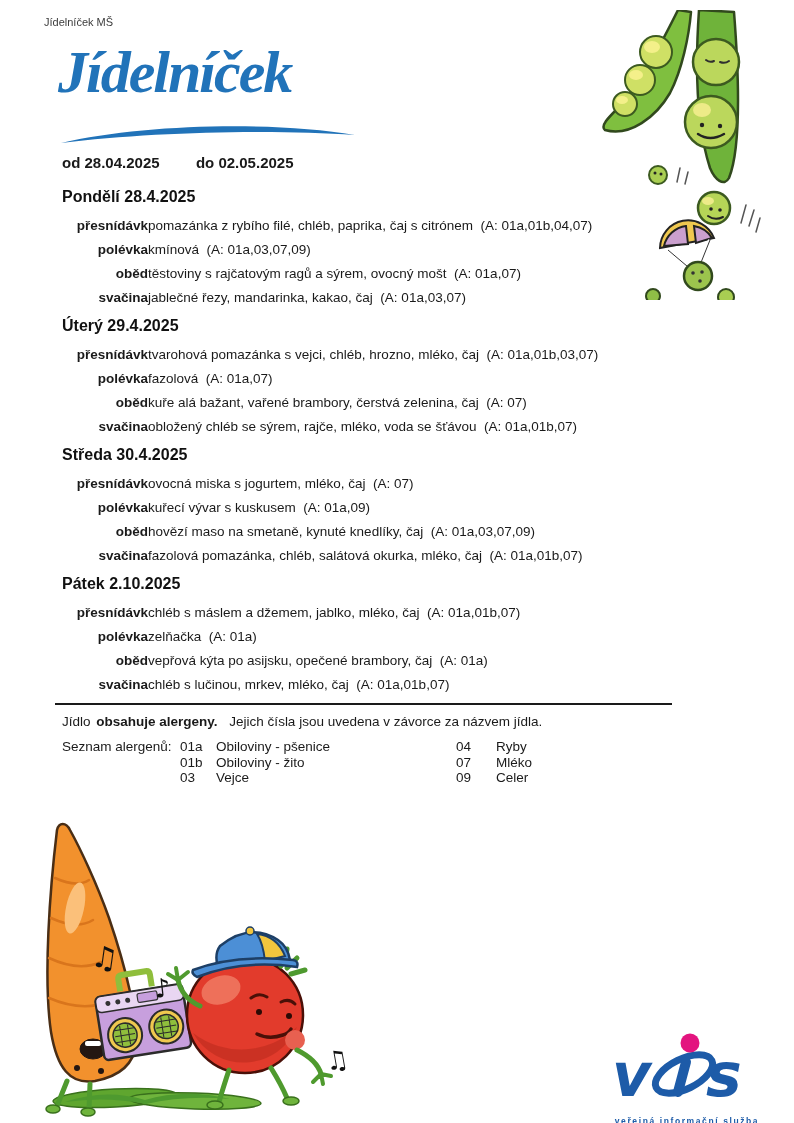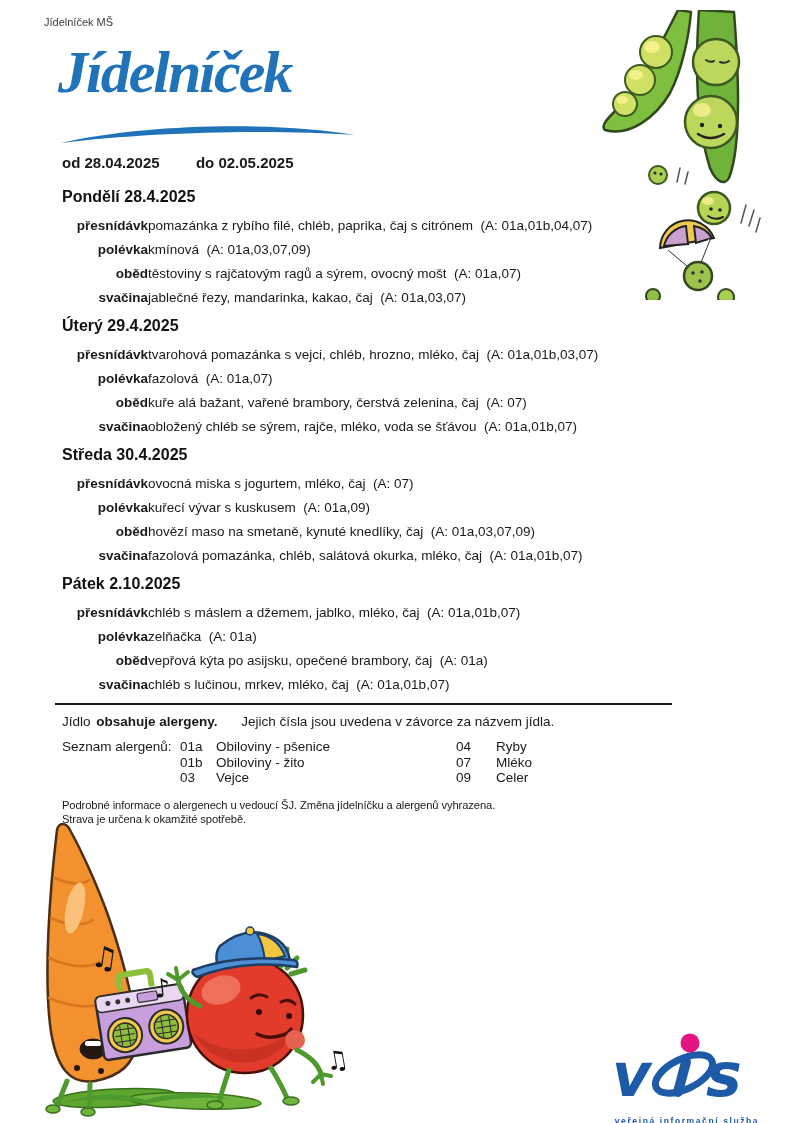--- a/index.html
+++ b/index.html
@@ -21,21 +21,21 @@
   .day h2{font-size:16px;line-height:20px;margin:6px 0 7px;font-weight:bold;color:#111;}
   .day:first-child h2{margin-top:2px;}
   .row{display:flex;line-height:24px;font-size:13.5px;}
   .row .lbl{width:86px;flex:0 0 86px;font-weight:bold;text-align:right;}
   .row .txt{white-space:pre-wrap;}
   
   .allergens{position:absolute;left:62px;top:703px;width:618px;font-size:13.5px;}
   .allergens .divider{border:none;border-top:2px solid #1a1a1a;width:617px;margin:0 0 9px -7px;}
   .allerg-intro{margin-bottom:10px;}
   .allerg-intro b{margin:0 2px;}
-  .allerg-intro .suffix{margin-left:18px;}
+  .allerg-intro .suffix{margin-left:6px;}
   .allerg-grid{display:grid;grid-template-columns:118px 36px 240px 40px auto;line-height:15.5px;}
   .allerg-grid .cell{font-size:13.5px;}
   .notes{margin-top:12px;font-size:11.2px;line-height:14px;letter-spacing:-0.1px;}
   
   .pea-illustration{position:absolute;left:598px;top:10px;}
   .veg-illustration{position:absolute;left:35px;top:818px;}
   
   .vis-logo{position:absolute;left:602px;top:1030px;width:170px;text-align:center;}
   .vis-tagline{font-size:8.5px;font-weight:bold;letter-spacing:1.6px;color:#1D5BA8;margin-top:2px;}
 </style>
@@ -159,24 +159,20 @@
       <div class="cell">01b</div>
       <div class="cell">Obiloviny - žito</div>
       <div class="cell">07</div>
       <div class="cell">Mléko</div>
 
       <div class="cell"></div>
       <div class="cell">03</div>
       <div class="cell">Vejce</div>
       <div class="cell">09</div>
       <div class="cell">Celer</div>
-    </div>
-    <div class="notes">
-      <div>Podrobné informace o alergenech u vedoucí ŠJ. Změna jídelníčku a alergenů vyhrazena.</div>
-      <div>Strava je určena k okamžité spotřebě.</div>
     </div>
   </div>
 
   <svg class="pea-illustration" width="190" height="290" viewBox="0 0 190 290">
 
     <path d="M80 0 C66 28 46 68 20 98 C10 108 2 116 7 120 C32 127 58 107 72 83 C84 60 91 26 93 2 Z" fill="#7FBF3F" stroke="#31491d" stroke-width="2.5" stroke-linejoin="round"></path>
     <circle cx="58" cy="42" r="16" fill="#CFE065" stroke="#3c5a20" stroke-width="2"></circle>
     <ellipse cx="54" cy="37" rx="8" ry="6" fill="#F4F08A"></ellipse>
     <circle cx="42" cy="70" r="15" fill="#CFE065" stroke="#3c5a20" stroke-width="2"></circle>
     <ellipse cx="38" cy="65" rx="7" ry="5" fill="#F4F08A"></ellipse>

